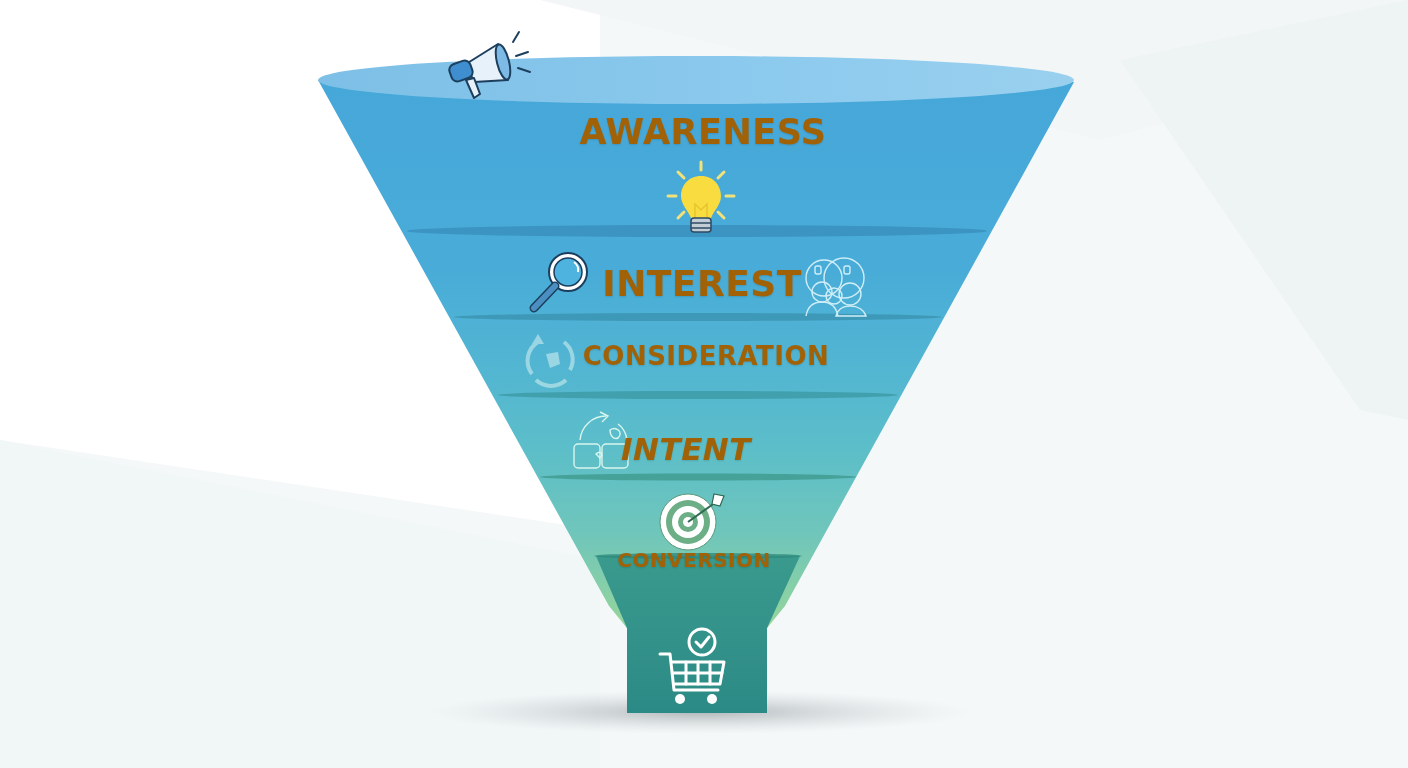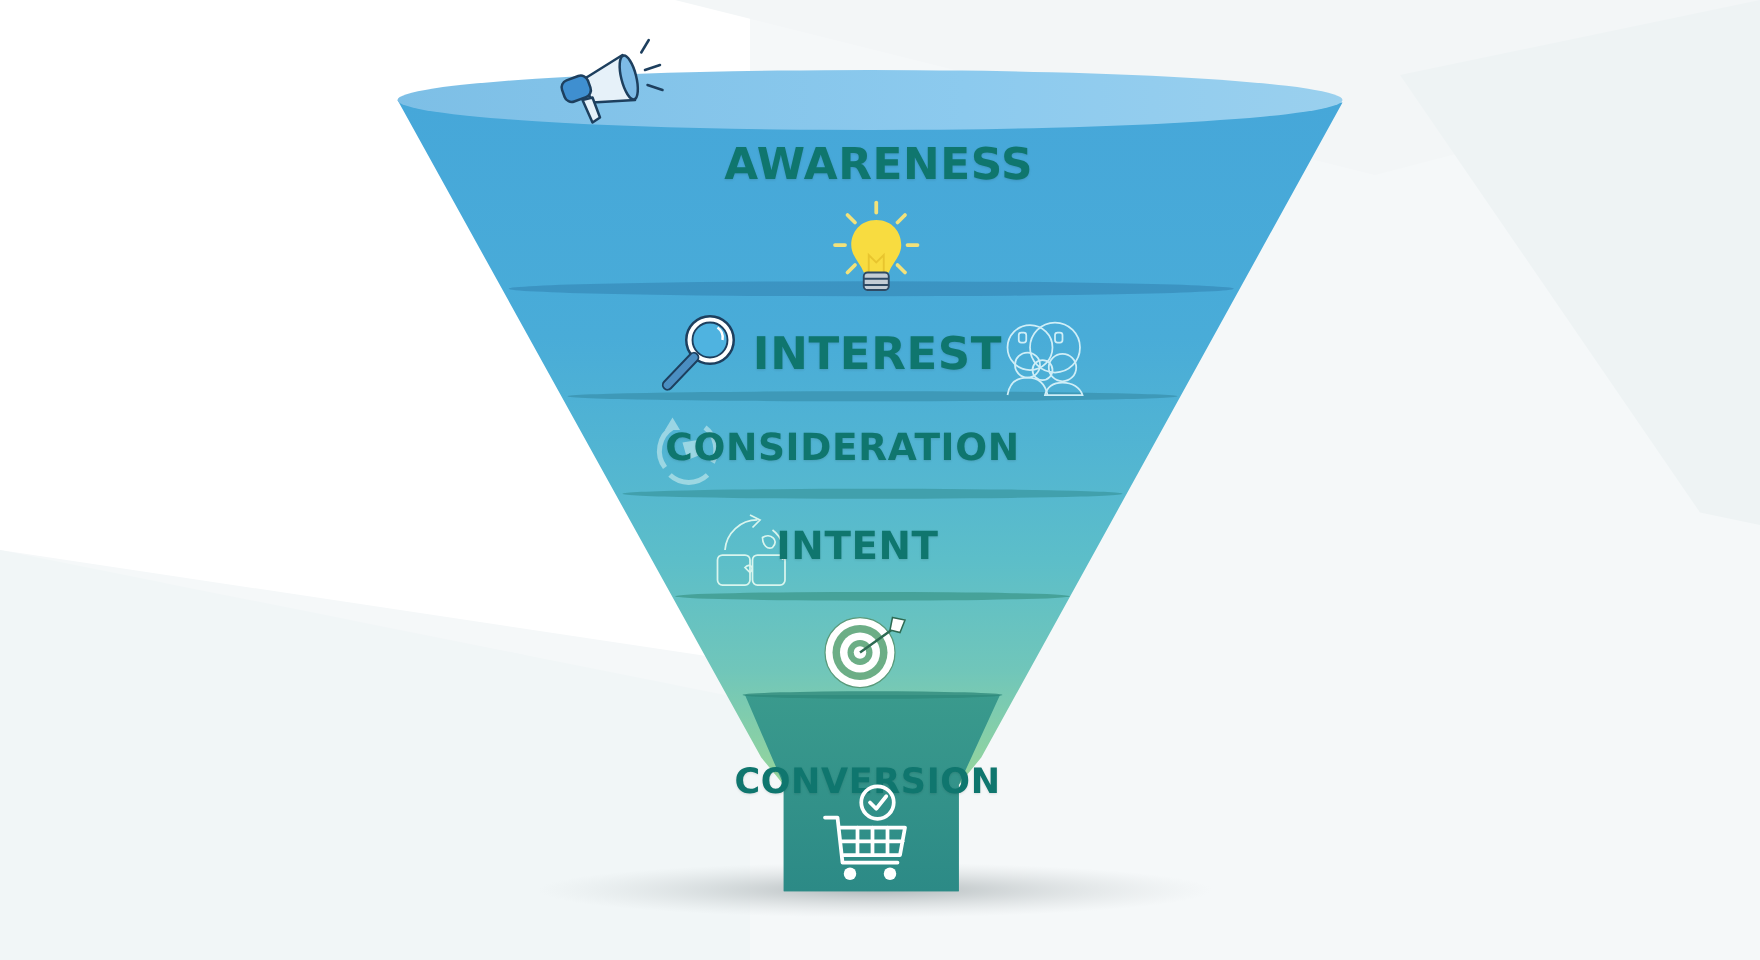--- a/index.html
+++ b/index.html
@@ -4,21 +4,21 @@
 <style>
   html, body { margin:0; padding:0; }
   body {
     width:1408px; height:768px; overflow:hidden; position:relative;
     background:#f6f9fa;
     font-family:"DejaVu Sans", "Liberation Sans", sans-serif;
   }
   #bg { position:absolute; left:0; top:0; }
   #funnel { position:absolute; left:0; top:0; }
   .stage-label {
-    position:absolute; color:#0f766e; font-weight:bold;
+    position:absolute; color:#a16207; font-weight:bold;
     letter-spacing:0.5px; white-space:nowrap;
     transform:translateX(-50%);
     text-shadow:0 1px 2px rgba(0,0,0,0.12);
   }
   .icon { position:absolute; }
 </style>
 </head>
 <body>
 
 <svg id="bg" width="1408" height="768">
@@ -131,47 +131,47 @@
 <svg class="icon" style="left:520px;top:330px" width="62" height="62" viewBox="0 0 62 62" opacity="0.55">
   <g fill="none" stroke="#d7f2f2" stroke-width="4">
     <path d="M18,12 A22,22 0 0 0 12,44"></path>
     <path d="M44,12 A22,22 0 0 1 50,40"></path>
     <path d="M16,50 A22,22 0 0 0 46,50"></path>
   </g>
   <polygon points="18,4 24,14 12,14" fill="#d7f2f2"></polygon>
   <path d="M26,24 L38,22 L40,34 L30,38 Z" fill="#d7f2f2"></path>
 </svg>
 
-<div class="stage-label" style="left:674px;top:341px;font-size:30px;">CONSIDERATION</div>
+<div class="stage-label" style="left:706px;top:341px;font-size:26px;">CONSIDERATION</div>
 
 <svg class="icon" style="left:570px;top:410px" width="64" height="64" viewBox="0 0 64 64">
   <g fill="none" stroke="#d9f5ee" stroke-width="1.4">
     <path d="M10,30 A26,26 0 0 1 36,6"></path>
     <polyline points="30,2 38,6 32,12"></polyline>
     <path d="M48,14 A22,22 0 0 1 56,38"></path>
     <rect x="4" y="34" width="26" height="24" rx="4"></rect>
     <rect x="32" y="34" width="26" height="24" rx="4"></rect>
     <path d="M26,44 C30,40 34,44 30,48 Z"></path>
     <path d="M40,20 C46,16 54,22 48,28 C44,30 40,26 40,20 Z"></path>
   </g>
 </svg>
 
-<div class="stage-label" style="left:686px;top:419px;font-size:31px;">INTENT</div>
+<div class="stage-label" style="left:686px;top:431px;font-size:31px;font-style:italic;">INTENT</div>
 
 <svg class="icon" style="left:658px;top:490px" width="72" height="62" viewBox="0 0 72 62">
   <circle cx="30" cy="32" r="28" fill="#ffffff" stroke="#5a9a7a" stroke-width="1"></circle>
   <circle cx="30" cy="32" r="22" fill="#6cae86"></circle>
   <circle cx="30" cy="32" r="16" fill="#ffffff"></circle>
   <circle cx="30" cy="32" r="10" fill="#6cae86"></circle>
   <circle cx="30" cy="32" r="5" fill="#ffffff"></circle>
   <line x1="30" y1="32" x2="58" y2="12" stroke="#2e6a52" stroke-width="2"></line>
   <polygon points="56,4 66,6 62,16 54,14" fill="#ffffff" stroke="#2e6a52" stroke-width="1.2"></polygon>
 </svg>
 
-<div class="stage-label" style="left:694px;top:608px;font-size:28px;">CONVERSION</div>
+<div class="stage-label" style="left:694px;top:548px;font-size:20px;">CONVERSION</div>
 
 <svg class="icon" style="left:656px;top:626px" width="76" height="80" viewBox="0 0 76 80">
   <g fill="none" stroke="#ffffff" stroke-width="3" stroke-linecap="round" stroke-linejoin="round">
     <circle cx="46" cy="16" r="13"></circle>
     <polyline points="40,16 45,21 53,11"></polyline>
     <polyline points="4,28 14,28 18,64 62,64"></polyline>
     <path d="M16,36 L68,36 L64,58 L19,58"></path>
     <line x1="30" y1="36" x2="30" y2="58"></line>
     <line x1="42" y1="36" x2="42" y2="58"></line>
     <line x1="54" y1="36" x2="54" y2="58"></line>

